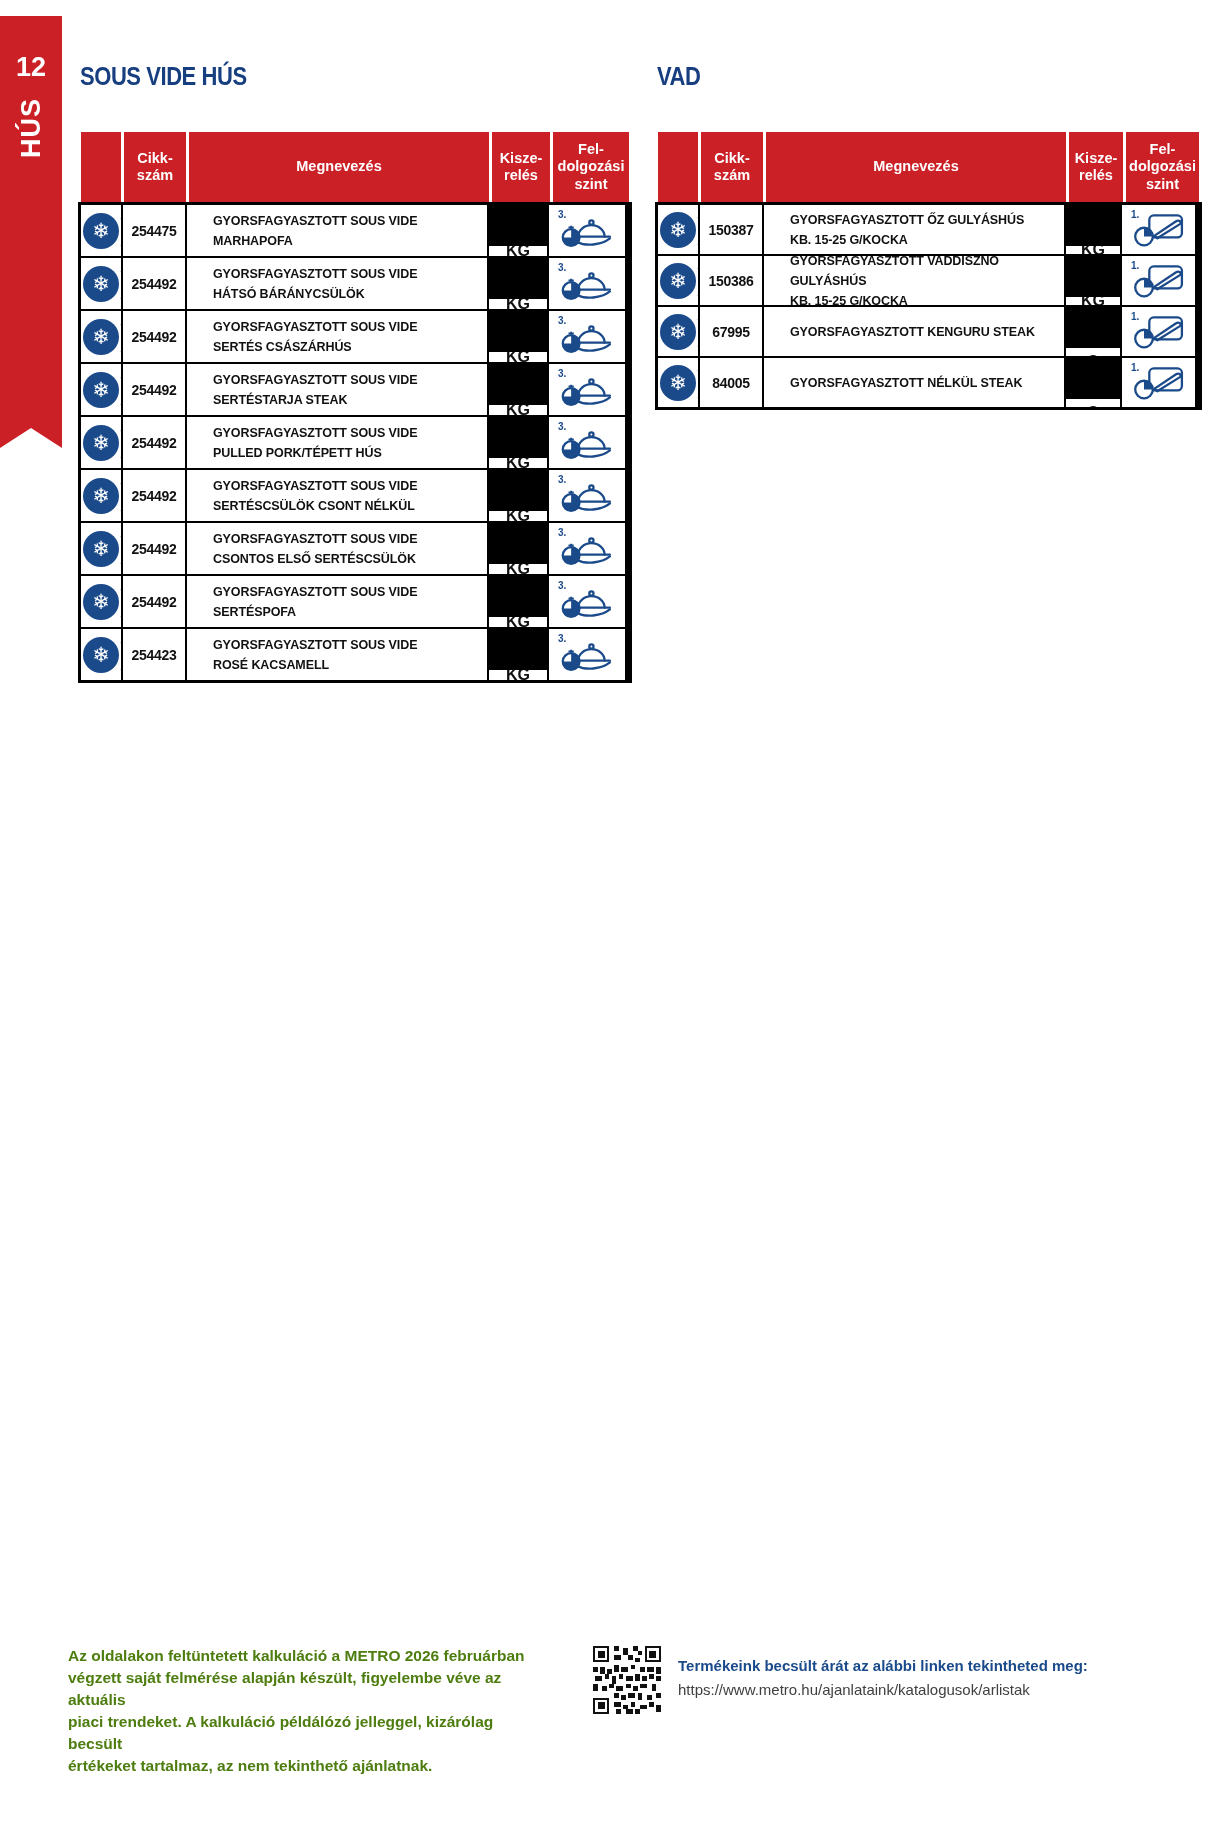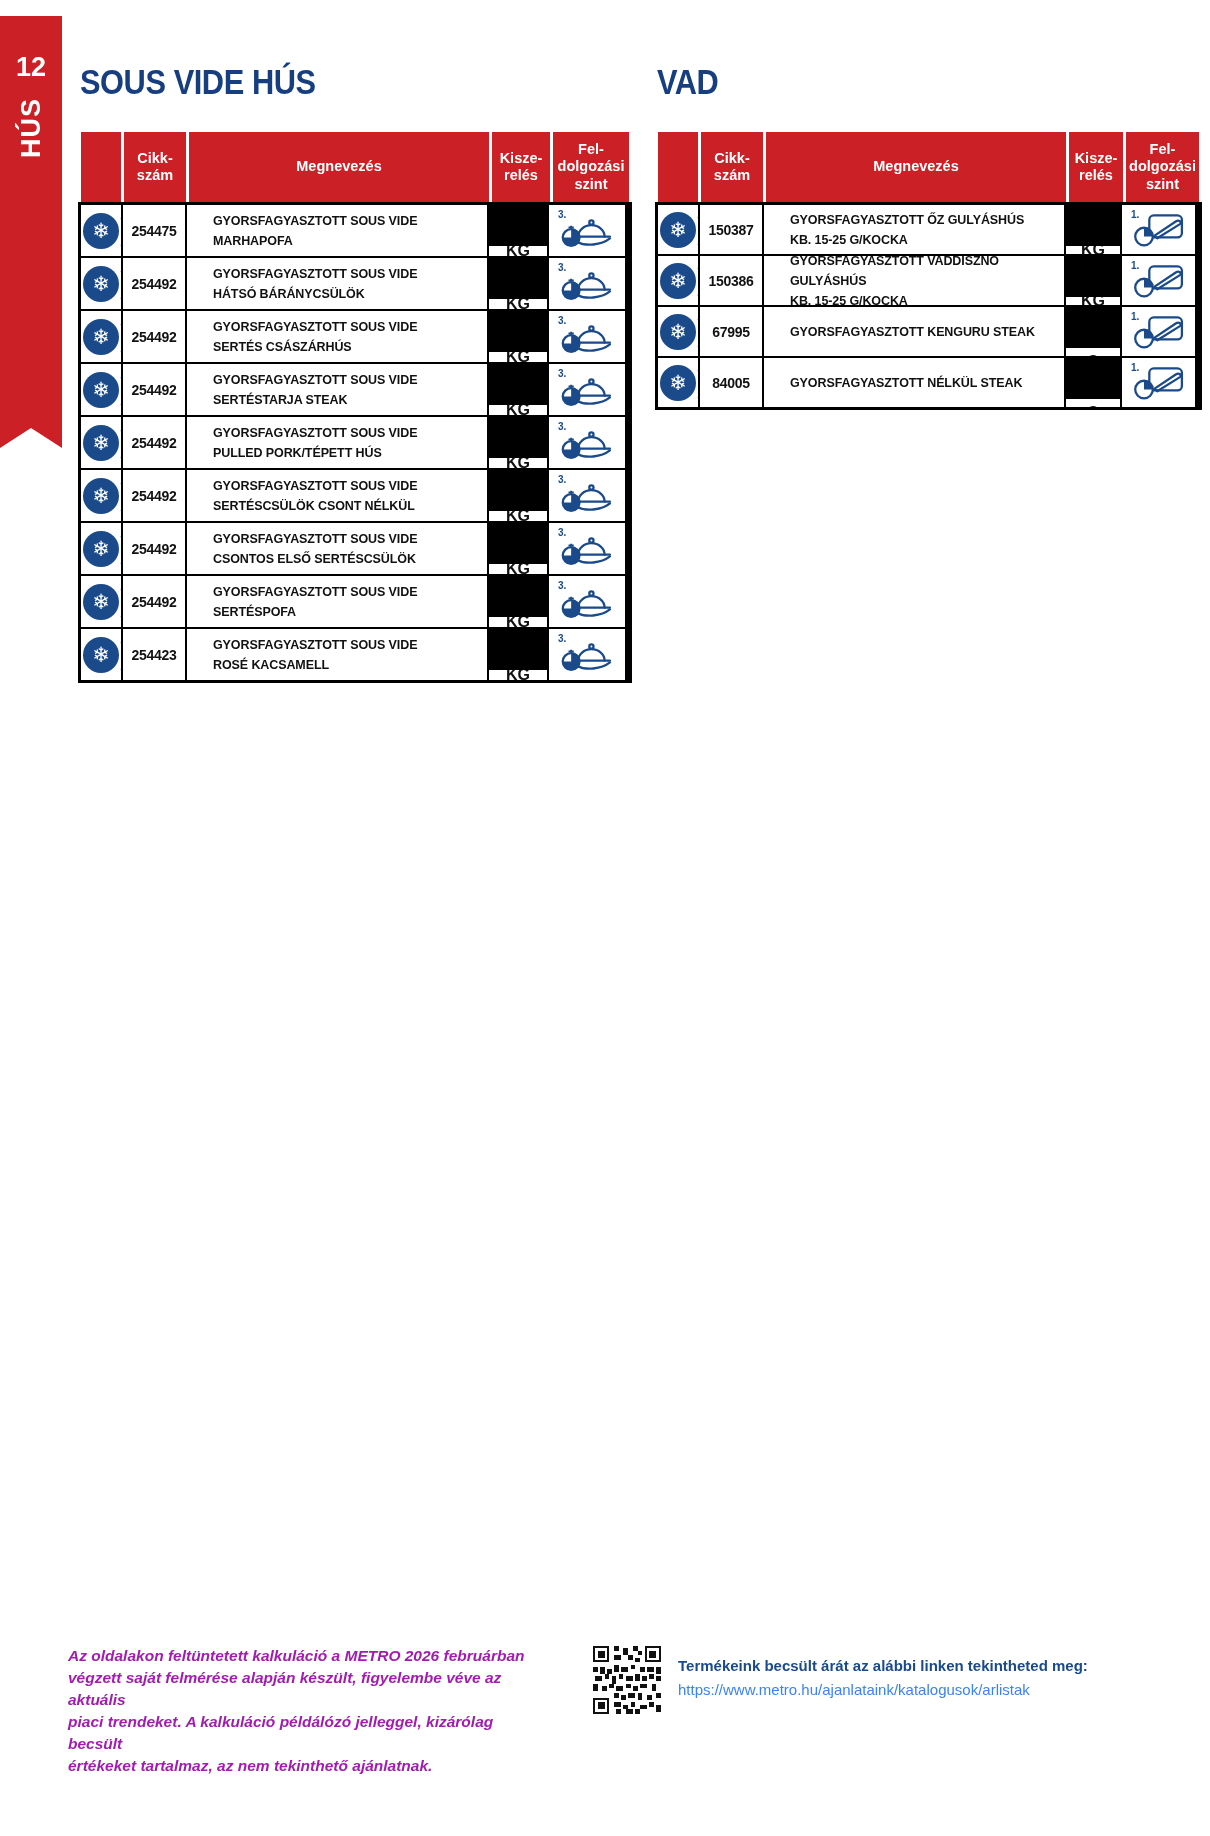--- a/index.html
+++ b/index.html
@@ -17,21 +17,21 @@
   }
   .page-num { position:absolute; top:36px; left:0; width:100%; font-size:27px; font-weight:bold; }
   .tab-label {
     position:absolute; top:82px; left:50%;
     transform:translateX(-50%) rotate(180deg);
     writing-mode:vertical-rl; font-size:27px; font-weight:bold; letter-spacing:1px;
   }
 
   
   .sec-title {
-    position:absolute; top:62px; color:#173f80; font-size:35px; font-weight:bold;
+    position:absolute; top:62px; color:#173f80; font-size:25px; font-weight:bold;
     letter-spacing:-0.5px; white-space:nowrap;text-align:center;
   }
   .sec-title > span { display:inline-block; transform:scaleX(0.88); transform-origin:left; }
   .title-sous { left:80px; }
   .title-vad  { left:657px; }
 
   
   .table { position:absolute; top:132px; }
   .table-sous { left:78px;  --cols: 40px 62px 300px 58px 76px; }
   .table-vad  { left:655px; --cols: 40px 62px 300px 54px 73px; }
@@ -67,26 +67,26 @@
   }
 
   
   .td.proc { position:relative; }
   .plabel { position:absolute; top:4px; left:9px; font-size:10px; font-weight:bold; color:#1a4a8a; }
   .picon { width:58px; height:37px; display:block; }
 
   
   .footer-disclaimer {
     position:absolute; left:68px; top:1645px; width:460px;
-    color:#a21caf; font-size:15.5px; font-weight:bold; line-height:22px; white-space:pre-line;font-style:italic;
+    color:#4d7c0f; font-size:15.5px; font-weight:bold; line-height:22px; white-space:pre-line;
   }
   .qr { position:absolute; left:593px; top:1646px; width:68px; height:68px; }
   .footer-link-block { position:absolute; left:678px; top:1654px; line-height:24px; }
   .link-intro { color:#1a4a8a; font-size:15px; font-weight:bold; display:block; }
-  .link-url   { color:#3b82f6; font-size:15px; display:block; text-decoration:none; }
+  .link-url   { color:#404040; font-size:15px; display:block; text-decoration:none; }
 </style>
 </head>
 <body>
 
 <svg width="0" height="0" style="position:absolute" aria-hidden="true">
   <defs>
     <symbol id="lvl3" viewBox="0 0 64 42">
       <g fill="none" stroke="#1a4a8a" stroke-width="2.6" stroke-linecap="round" stroke-linejoin="round">
         <path d="M22 28 a15 13 0 0 1 30 0"></path>
         <circle cx="37" cy="12" r="2.4"></circle>

